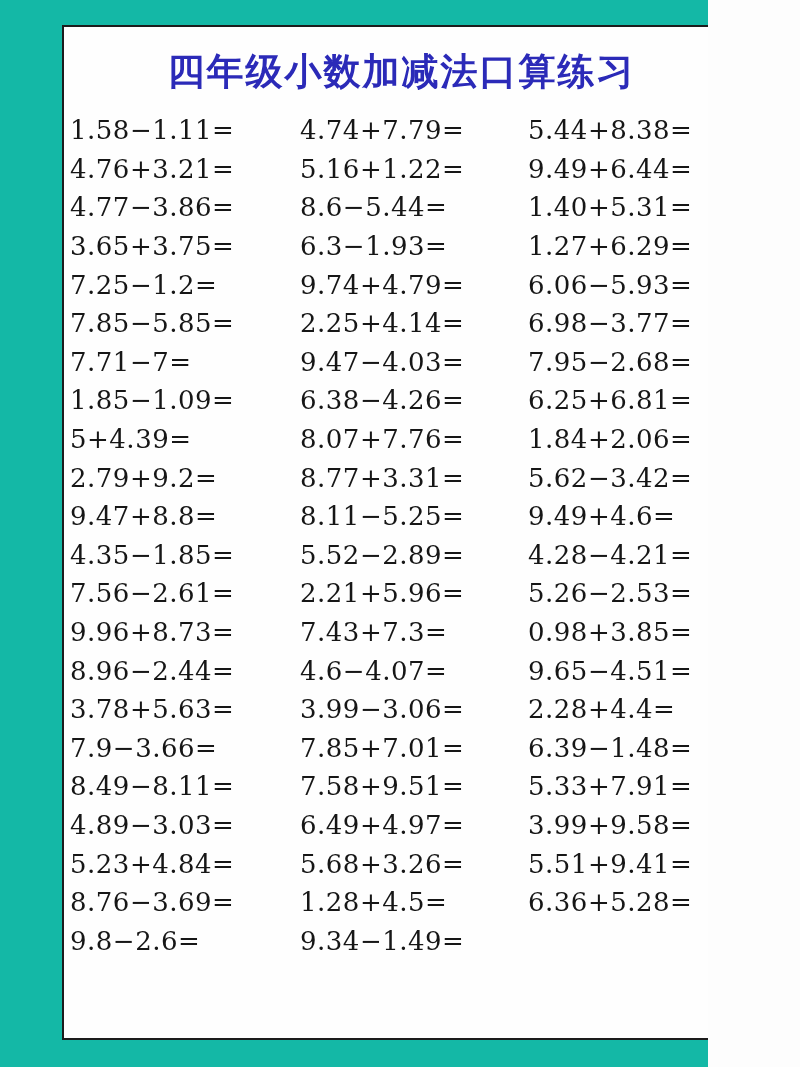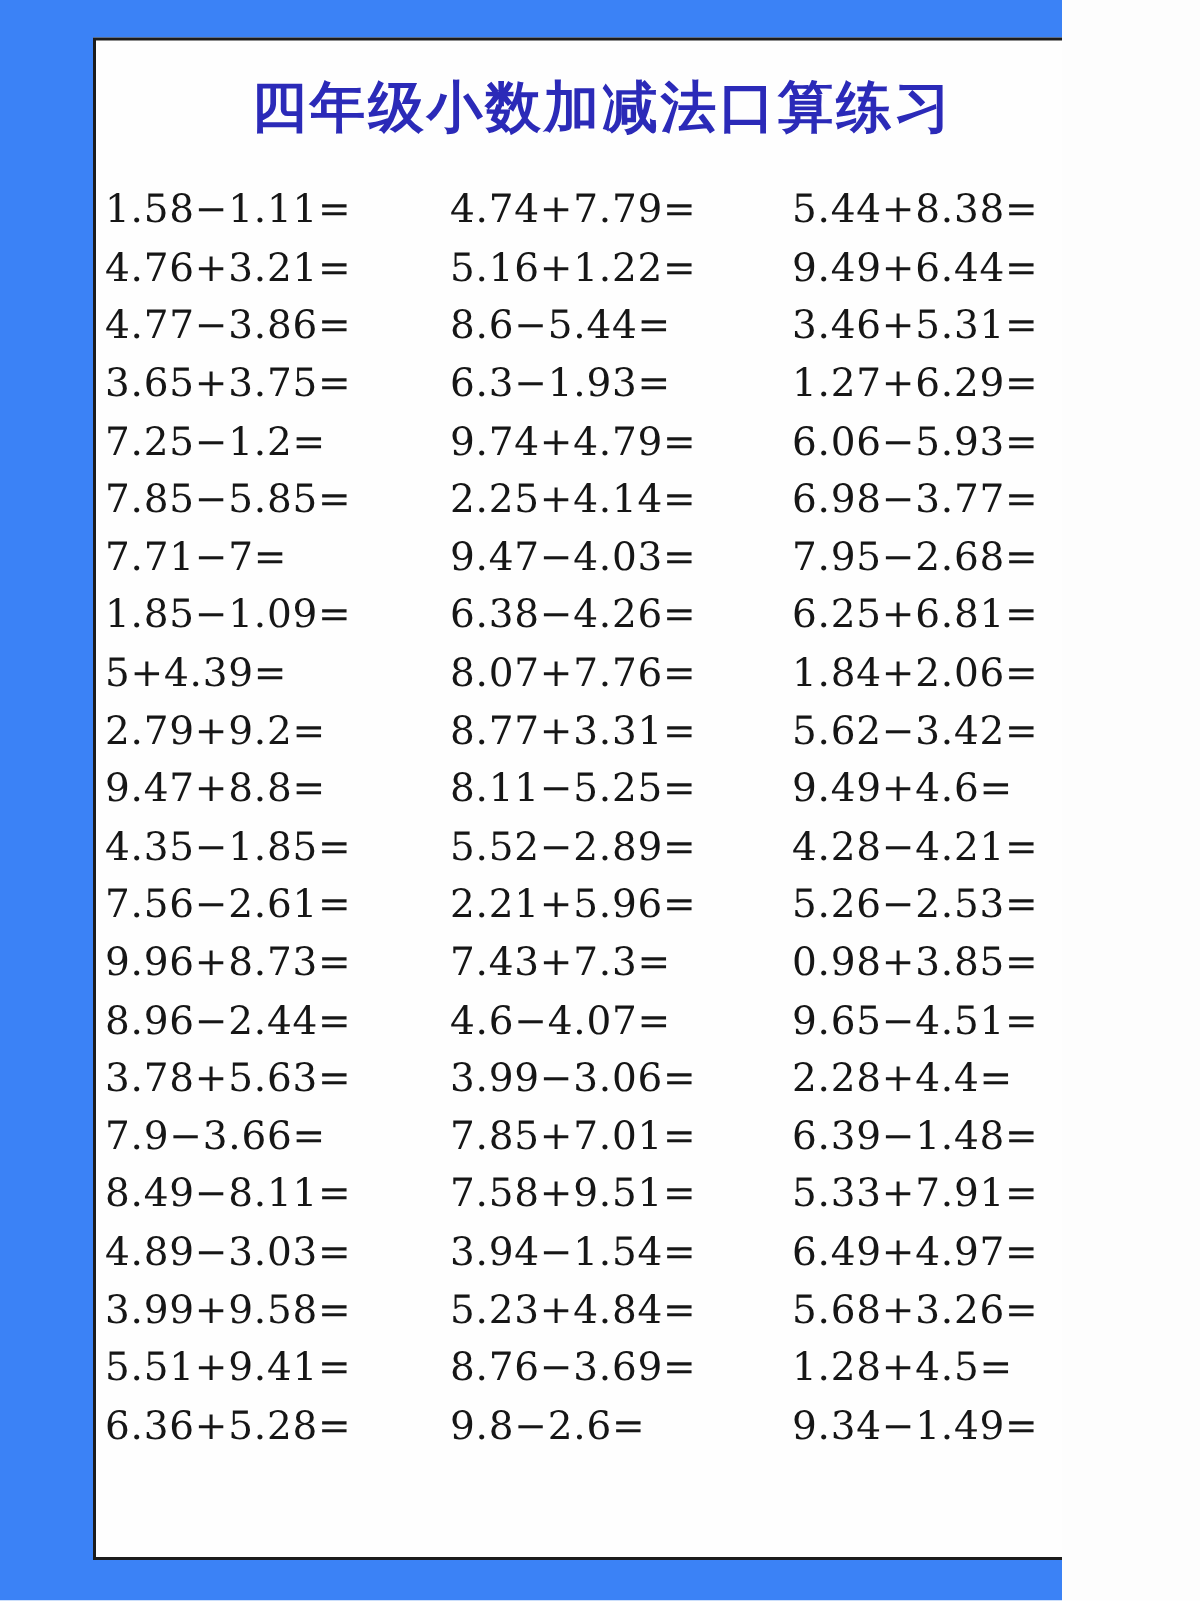--- a/index.html
+++ b/index.html
@@ -4,21 +4,21 @@
 <style>
   html, body {
     margin: 0;
     padding: 0;
     background: #fdfdfd;
   }
   .page {
     position: relative;
     width: 708px;
     height: 1067px;
-    background: #3b82f6;
+    background: #14b8a6;
     font-family: "DejaVu Serif", "Liberation Serif", serif;
     overflow: hidden;
   }
   .paper-frame {
     position: absolute;
     left: 62px;
     top: 25px;
     width: 679px;
     height: 1015px;
     border: 2px solid #1c1c1c;
@@ -35,21 +35,21 @@
     color: #2b2ab8;
     letter-spacing: 2px;
     line-height: 1.1;
     font-family: "DejaVu Serif", "Liberation Serif", serif;
   }
   .problems-grid {
     display: grid;
     grid-template-columns: 230px 228px 1fr;
     grid-auto-rows: 38.6px;
     padding-left: 6px;
-    margin-top: 18px;
+    margin-top: 8px;
     align-items: center;
   }
   .problem-cell {
     font-size: 26px;
     color: #161616;
     letter-spacing: 0.5px;
     white-space: nowrap;
     font-family: "DejaVu Serif", "Liberation Serif", serif;
   }
 </style>
@@ -61,21 +61,21 @@
     <h1 class="sheet-title">四年级小数加减法口算练习</h1>
     <div class="problems-grid" id="problems">
         <div class="problem-cell">1.58−1.11=</div>
         <div class="problem-cell">4.74+7.79=</div>
         <div class="problem-cell">5.44+8.38=</div>
         <div class="problem-cell">4.76+3.21=</div>
         <div class="problem-cell">5.16+1.22=</div>
         <div class="problem-cell">9.49+6.44=</div>
         <div class="problem-cell">4.77−3.86=</div>
         <div class="problem-cell">8.6−5.44=</div>
-        <div class="problem-cell">3.46+5.31=</div>
+        <div class="problem-cell">1.40+5.31=</div>
         <div class="problem-cell">3.65+3.75=</div>
         <div class="problem-cell">6.3−1.93=</div>
         <div class="problem-cell">1.27+6.29=</div>
         <div class="problem-cell">7.25−1.2=</div>
         <div class="problem-cell">9.74+4.79=</div>
         <div class="problem-cell">6.06−5.93=</div>
         <div class="problem-cell">7.85−5.85=</div>
         <div class="problem-cell">2.25+4.14=</div>
         <div class="problem-cell">6.98−3.77=</div>
         <div class="problem-cell">7.71−7=</div>
@@ -108,21 +108,20 @@
         <div class="problem-cell">3.78+5.63=</div>
         <div class="problem-cell">3.99−3.06=</div>
         <div class="problem-cell">2.28+4.4=</div>
         <div class="problem-cell">7.9−3.66=</div>
         <div class="problem-cell">7.85+7.01=</div>
         <div class="problem-cell">6.39−1.48=</div>
         <div class="problem-cell">8.49−8.11=</div>
         <div class="problem-cell">7.58+9.51=</div>
         <div class="problem-cell">5.33+7.91=</div>
         <div class="problem-cell">4.89−3.03=</div>
-        <div class="problem-cell">3.94−1.54=</div>
         <div class="problem-cell">6.49+4.97=</div>
         <div class="problem-cell">3.99+9.58=</div>
         <div class="problem-cell">5.23+4.84=</div>
         <div class="problem-cell">5.68+3.26=</div>
         <div class="problem-cell">5.51+9.41=</div>
         <div class="problem-cell">8.76−3.69=</div>
         <div class="problem-cell">1.28+4.5=</div>
         <div class="problem-cell">6.36+5.28=</div>
         <div class="problem-cell">9.8−2.6=</div>
         <div class="problem-cell">9.34−1.49=</div>

